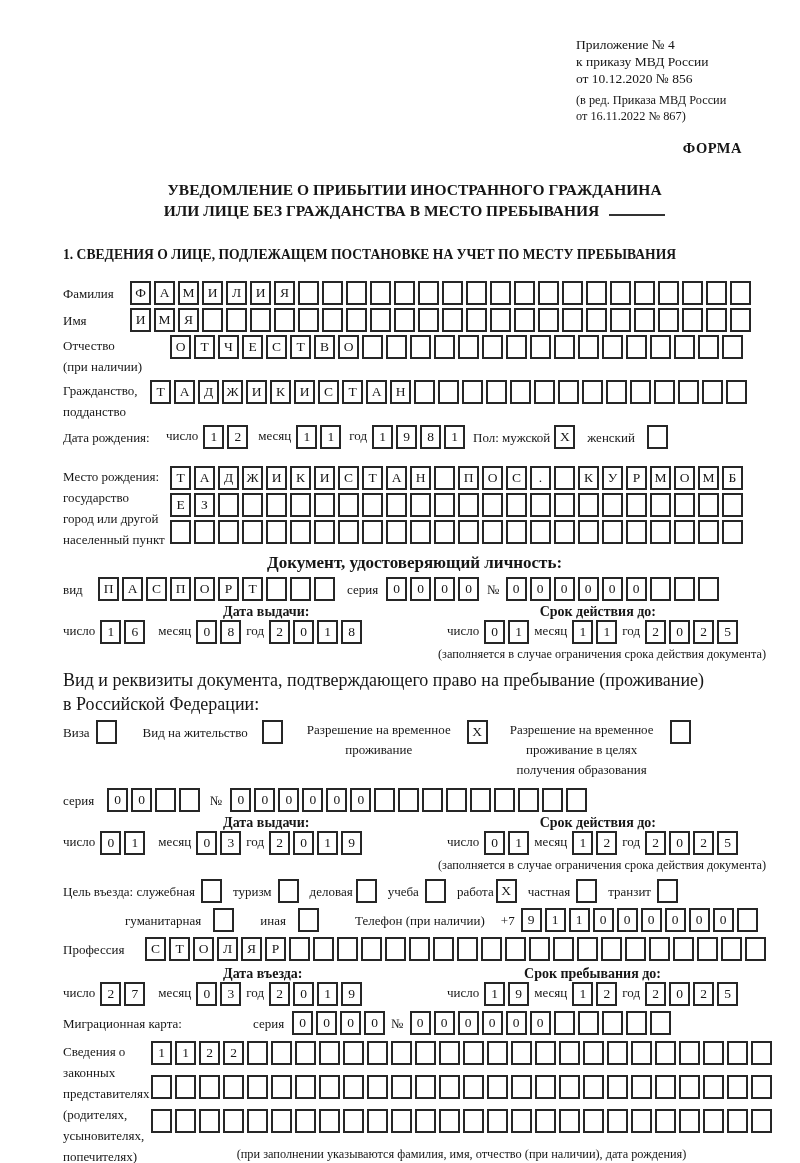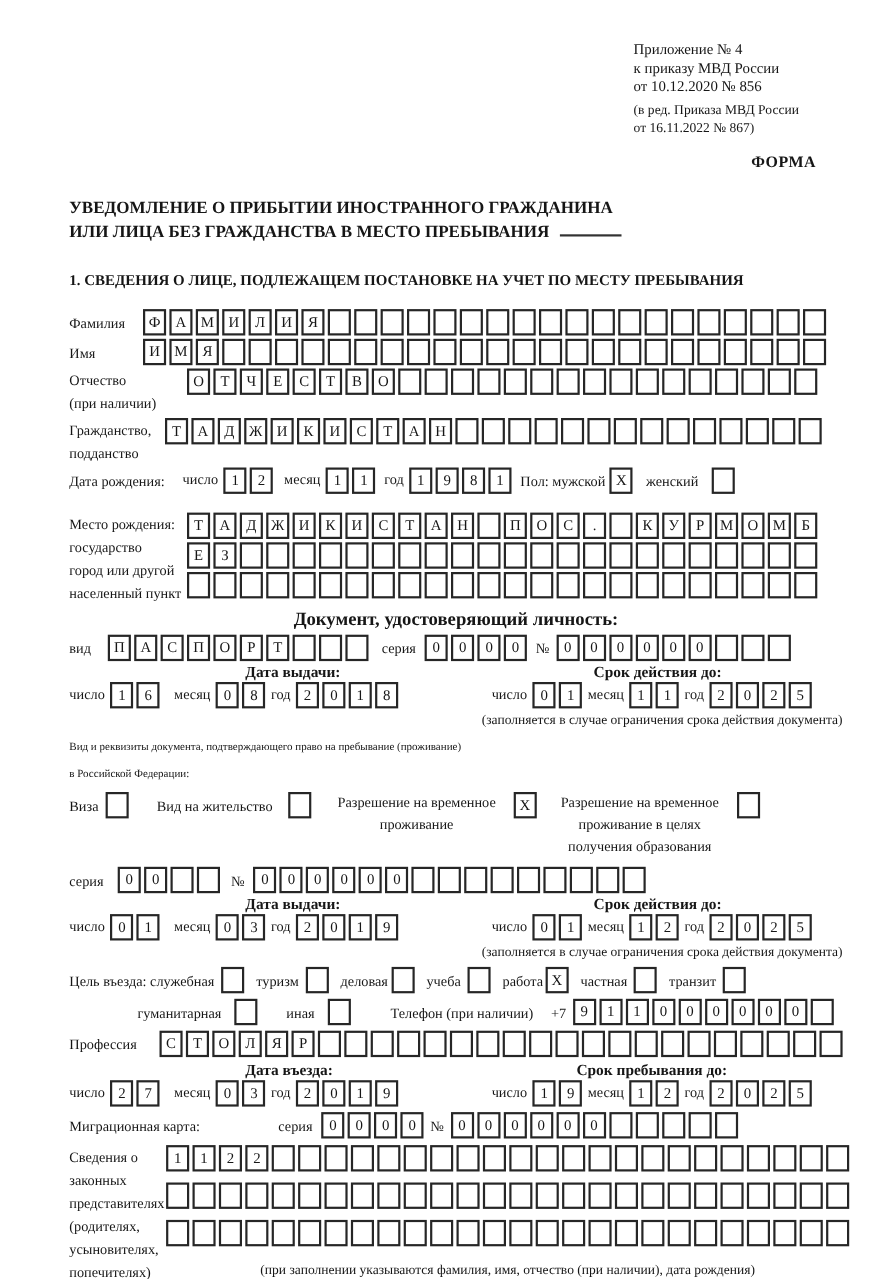--- a/index.html
+++ b/index.html
@@ -1,37 +1,37 @@
 <!DOCTYPE html>
 <html><head>
 <meta charset="utf-8">
 <style>
   html,body{margin:0;padding:0;background:#fff;}
   .page{position:relative;width:800px;height:1163px;box-sizing:border-box;
         padding:36px 34px 10px 63px;font-family:"Liberation Serif",serif;color:#161616;overflow:hidden;}
   .appendix{margin-left:auto;width:190px;font-size:13.5px;line-height:17px;}
   .amendment{margin-top:5px;font-size:12.3px;line-height:16px;}
   .forma{text-align:right;font-weight:bold;font-size:14.5px;margin:16px 24px 0 0;letter-spacing:.5px;}
-  .title{text-align:left;font-weight:bold;font-size:15.5px;line-height:21px;margin-top:22px;}
+  .title{text-align:center;font-weight:bold;font-size:15.5px;line-height:21px;margin-top:22px;}
   .title-underline{display:inline-block;width:56px;height:2px;background:#333;margin-left:10px;vertical-align:baseline;}
   .section-title{font-weight:bold;font-size:13.6px;margin-top:26px;margin-bottom:18px;}
   .row{display:flex;align-items:center;margin-bottom:3px;}
   .row-top{align-items:flex-start;}
   .lbl{font-size:13px;line-height:21px;flex:none;}
   .lblcol{font-size:13px;line-height:21px;flex:none;}
   .cells{display:inline-flex;gap:3px;flex:none;}
   .cb{display:inline-flex;align-items:center;justify-content:center;flex:none;
       width:21px;height:24px;box-sizing:border-box;border:2px solid #262626;
       font-size:13.5px;background:#fff;}
   .boxcol{display:flex;flex-direction:column;gap:3px;}
   .center-bold{text-align:center;font-weight:bold;font-size:17px;margin:2px 0 4px 0;}
   .dates-hdr{display:flex;font-weight:bold;font-size:14px;margin-top:2px;}
   .dg{display:inline-flex;align-items:flex-start;gap:5px;}
   .note{font-size:12.3px;text-align:right;margin:1px 0 6px 0;}
-  .para{font-size:10px;line-height:24px;margin-top:4px;}
+  .para{font-size:18px;line-height:24px;margin-top:4px;}
   .opt{display:inline-flex;align-items:center;gap:6px;flex:none;}
   .optlines{display:inline-block;text-align:center;font-size:13px;line-height:20px;}
   .caption{font-size:12.3px;text-align:center;margin-top:4px;}
 </style>
 </head>
 <body>
 
 <div class="page">
 
   <div class="appendix">
@@ -41,21 +41,21 @@
     <div class="amendment">
       <div>(в ред. Приказа МВД России</div>
       <div>от 16.11.2022 № 867)</div>
     </div>
   </div>
   <div class="forma">ФОРМА</div>
 
   <div class="title">
     <div>УВЕДОМЛЕНИЕ О ПРИБЫТИИ ИНОСТРАННОГО ГРАЖДАНИНА</div>
     <div>
-      <span>ИЛИ ЛИЦА БЕЗ ГРАЖДАНСТВА В МЕСТО ПРЕБЫВАНИЯ</span><span class="title-underline"></span>
+      <span>ИЛИ ЛИЦЕ БЕЗ ГРАЖДАНСТВА В МЕСТО ПРЕБЫВАНИЯ</span><span class="title-underline"></span>
     </div>
   </div>
 
   <div class="section-title">1. СВЕДЕНИЯ О ЛИЦЕ, ПОДЛЕЖАЩЕМ ПОСТАНОВКЕ НА УЧЕТ ПО МЕСТУ ПРЕБЫВАНИЯ</div>
 
   <div class="row">
     <span class="lbl" style="width:67px">Фамилия</span>
     <span class="cells">
         <span class="cb">Ф</span>
         <span class="cb">А</span>

